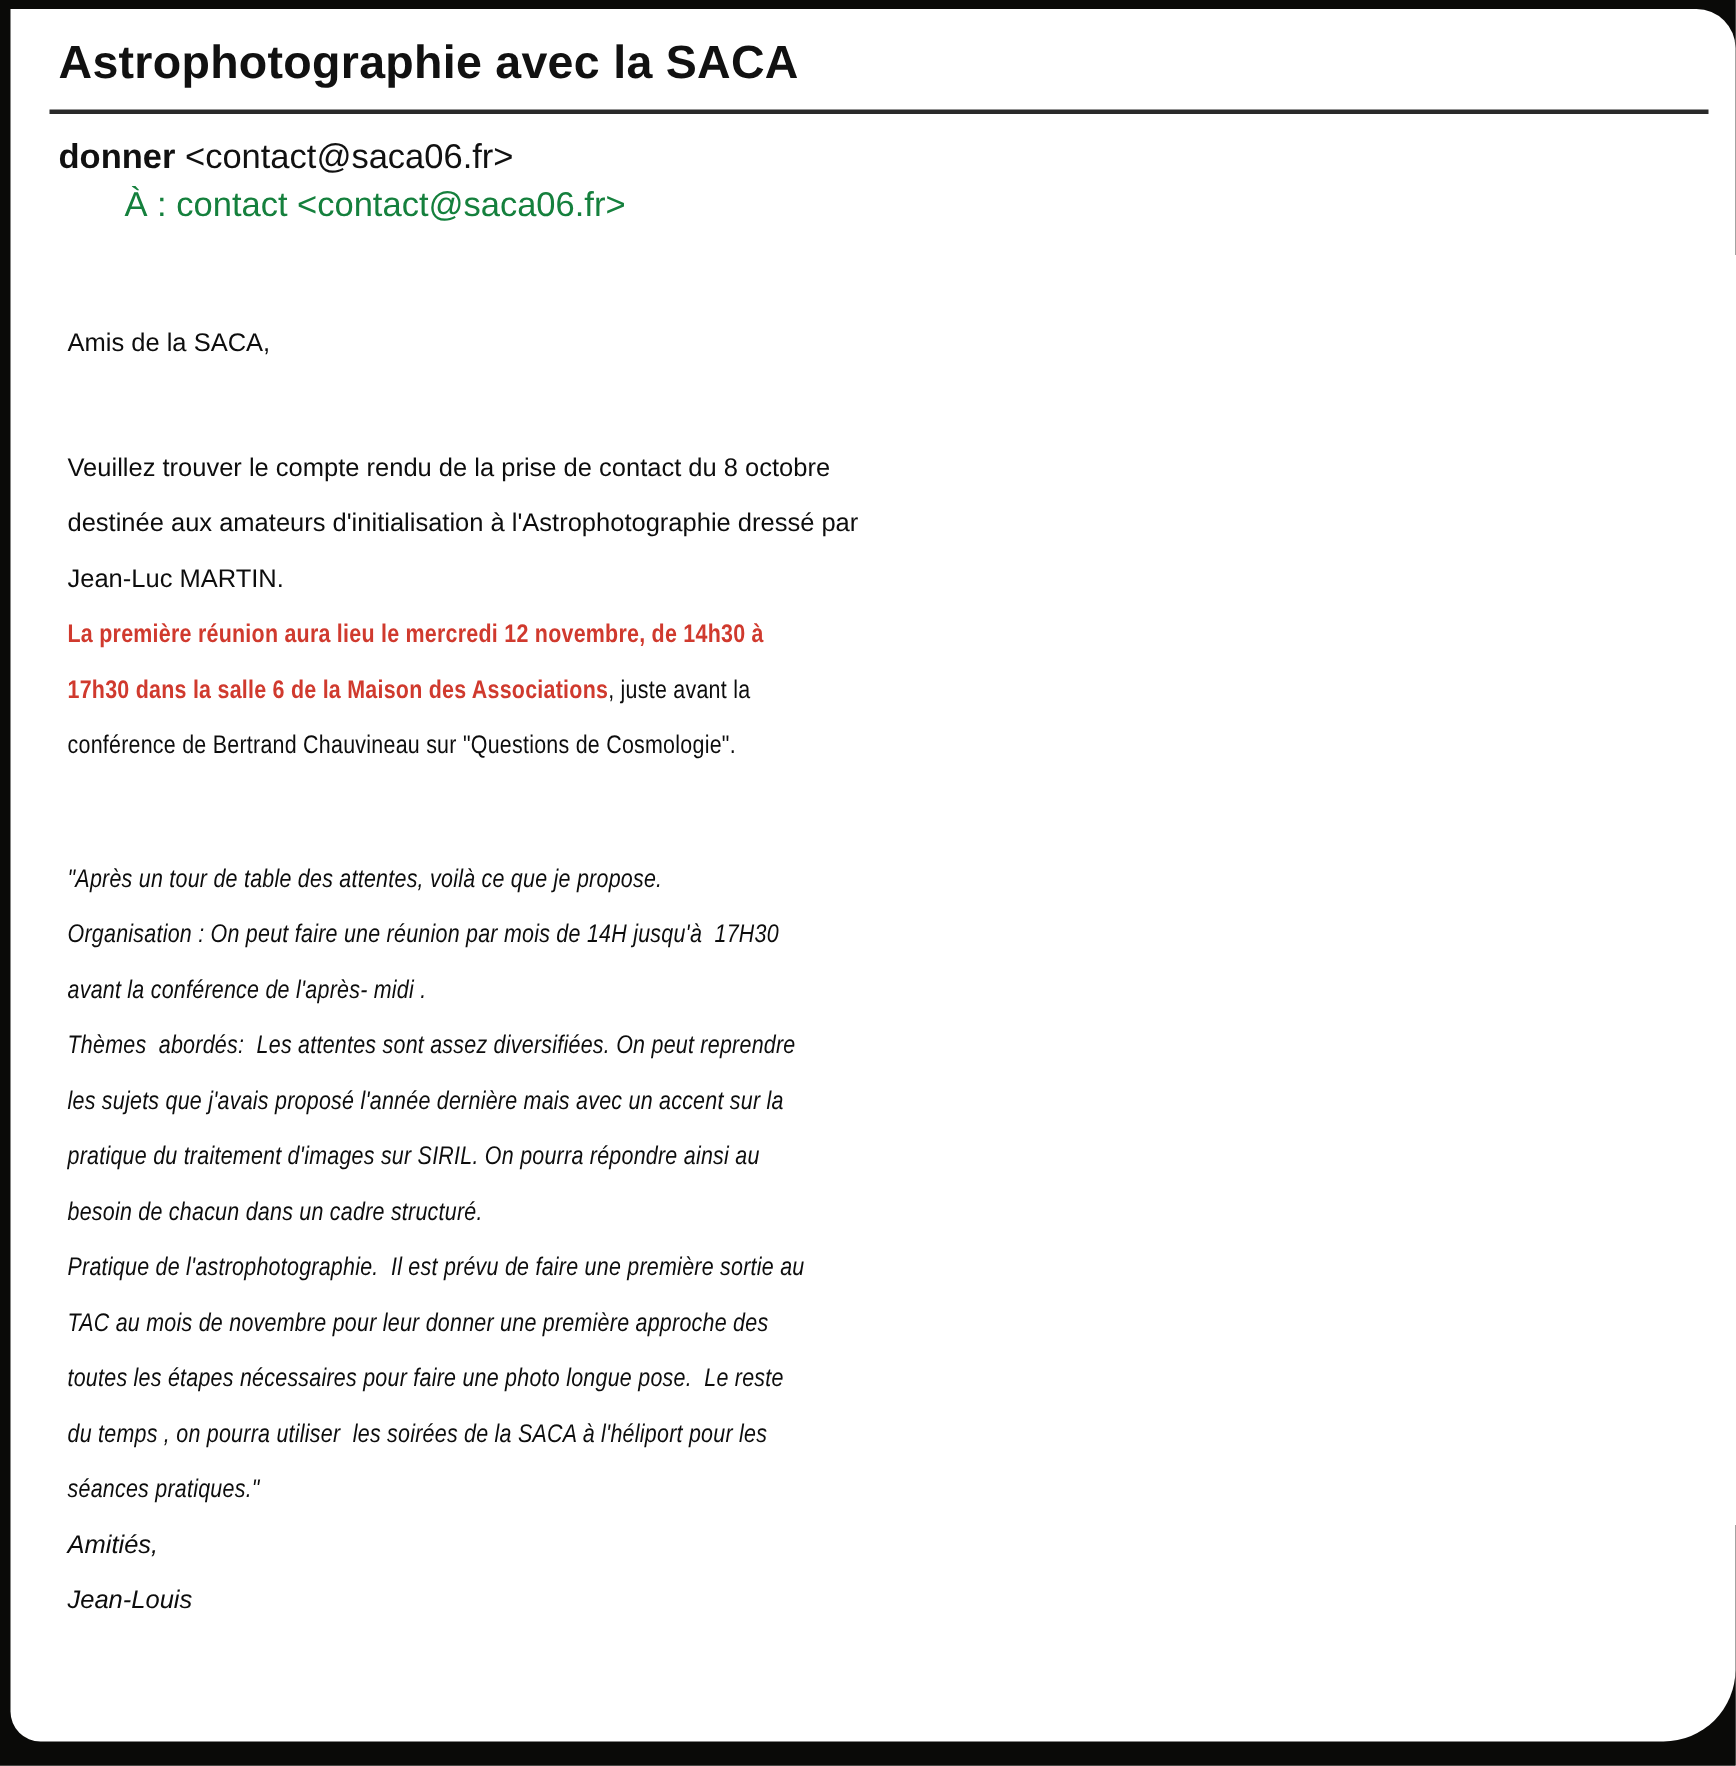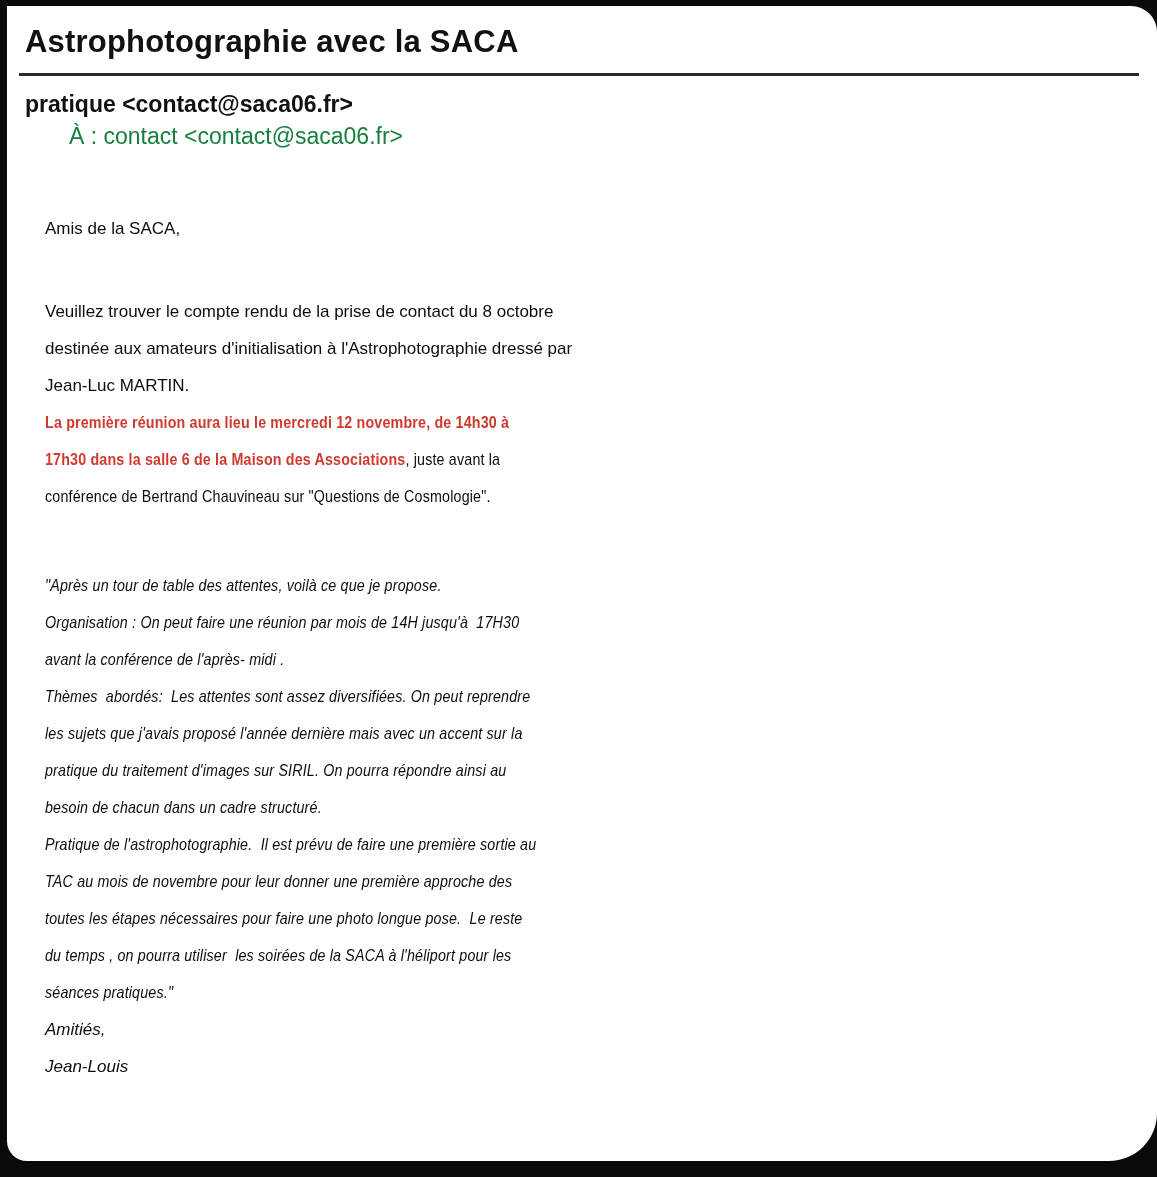--- a/index.html
+++ b/index.html
@@ -16,21 +16,21 @@
     left: 7px;
     top: 6px;
     right: 0;
     bottom: 16px;
     background: #ffffff;
     border-radius: 0 26px 48px 20px;
     overflow: hidden;
   }
   
   .mail-header {
-    padding: 14px 16px 0 18px;
+    padding: 14px 16px 0 32px;
   }
   .subject {
     margin: 4px 0 0 0;
     font-size: 31px;
     font-weight: bold;
     color: #111;
     letter-spacing: 0.2px;
   }
   .rule {
     height: 3px;
@@ -40,21 +40,21 @@
   }
   .meta-row {
     margin-top: 15px;
     display: flex;
     justify-content: space-between;
     align-items: baseline;
     font-size: 23px;
     color: #111;
   }
   .from-name { font-weight: bold; }
-  .from-email { font-weight: bold; text-align: right; }
+  .from-email { font-weight: normal; text-align: right; }
   .date { font-size: 23px; padding-right: 2px; white-space: nowrap; }
   .to-row {
     margin-top: 5px;
     font-size: 23px;
     color: #15803d;
     margin-left: 44px;
   }
   
   .mail-body {
     margin-top: 60px;
@@ -89,21 +89,21 @@
 
 <div class="sheet">
 
   <div class="mail-header">
     <h1 class="subject">Astrophotographie avec la SACA</h1>
 
     <hr class="rule">
 
     <div class="meta-row">
       <div>
-        <span class="from-name">pratique</span>
+        <span class="from-name">donner</span>
         <span class="from-email">&lt;contact@saca06.fr&gt;</span>
       </div>
     </div>
 
     <div class="to-row">À : contact &lt;contact@saca06.fr&gt;</div>
   </div>
 
   <div class="mail-body">
 
     <div class="para prewrap">Amis de la SACA,</div>

